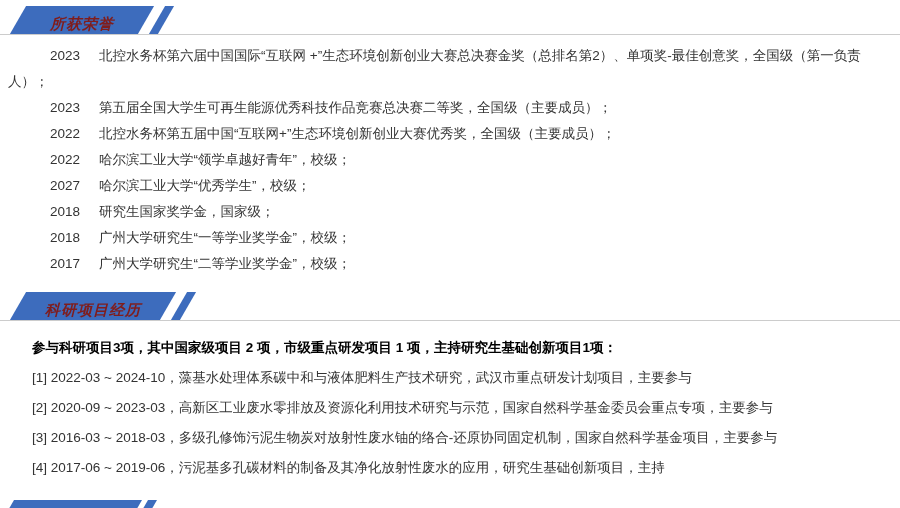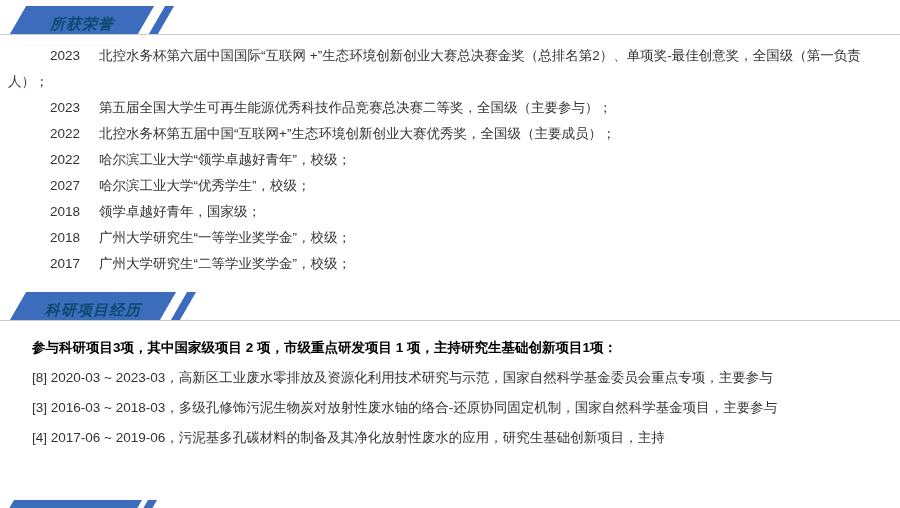--- a/index.html
+++ b/index.html
@@ -23,21 +23,21 @@
     background: #3D6CBD;
     transform: skewX(-30deg);
   }
   .hdr-shape.main1 { left: 18px; width: 128px; }
   .hdr-stripe1   { left: 157px; width: 9px; }
   .hdr-shape.main2 { left: 18px; width: 150px; }
   .hdr-stripe2   { left: 179px; width: 9px; }
   .hdr-label {
     position: absolute; top: 0; height: 36px;
     display: flex; align-items: center; justify-content: center;
-    color: #0c4a6e; font-weight: bold; font-style: italic;
+    color: #7f1d1d; font-weight: bold; font-style: italic;
     font-size: 15px; letter-spacing: 1px;
     white-space: nowrap;
   }
   .hdr-label.l1 { left: 18px; width: 128px; }
   .hdr-label.l2 { left: 18px; width: 150px; }
   .honors { padding: 8px 4px 0 8px; }
   .honor-item {
     margin: 0;
     font-size: 13.5px;
     line-height: 26px;
@@ -77,51 +77,52 @@
   <div class="hdr-shape main1"></div>
   <div class="hdr-shape hdr-stripe1"></div>
   <div class="hdr-label l1">所获荣誉</div>
 </div>
 
 <div class="honors">
   <p class="honor-item">
     <span class="honor-year">2023</span><span>北控水务杯第六届中国国际“互联网 +”生态环境创新创业大赛总决赛金奖（总排名第2）、单项奖-最佳创意奖，全国级（第一负责人）；</span>
   </p>
   <p class="honor-item">
-    <span class="honor-year">2023</span><span>第五届全国大学生可再生能源优秀科技作品竞赛总决赛二等奖，全国级（主要参与）；</span>
+    <span class="honor-year">2023</span><span>第五届全国大学生可再生能源优秀科技作品竞赛总决赛二等奖，全国级（主要成员）；</span>
   </p>
   <p class="honor-item">
     <span class="honor-year">2022</span><span>北控水务杯第五届中国“互联网+”生态环境创新创业大赛优秀奖，全国级（主要成员）；</span>
   </p>
   <p class="honor-item">
     <span class="honor-year">2022</span><span>哈尔滨工业大学“领学卓越好青年”，校级；</span>
   </p>
   <p class="honor-item">
     <span class="honor-year">2027</span><span>哈尔滨工业大学“优秀学生”，校级；</span>
   </p>
   <p class="honor-item">
-    <span class="honor-year">2018</span><span>领学卓越好青年，国家级；</span>
+    <span class="honor-year">2018</span><span>研究生国家奖学金，国家级；</span>
   </p>
   <p class="honor-item">
     <span class="honor-year">2018</span><span>广州大学研究生“一等学业奖学金”，校级；</span>
   </p>
   <p class="honor-item">
     <span class="honor-year">2017</span><span>广州大学研究生“二等学业奖学金”，校级；</span>
   </p>
 </div>
 
 <div class="section-header second">
   <div class="hdr-shape main2"></div>
   <div class="hdr-shape hdr-stripe2"></div>
   <div class="hdr-label l2">科研项目经历</div>
 </div>
 
 <div class="projects">
   <p class="projects-intro">参与科研项目3项，其中国家级项目 2 项，市级重点研发项目 1 项，主持研究生基础创新项目1项：</p>
-  <p class="project-item">[8] 2020-03 ~ 2023-03，高新区工业废水零排放及资源化利用技术研究与示范，国家自然科学基金委员会重点专项，主要参与</p>
+  <p class="project-item">[1] 2022-03 ~ 2024-10，藻基水处理体系碳中和与液体肥料生产技术研究，武汉市重点研发计划项目，主要参与</p>
+  <p class="project-item">[2] 2020-09 ~ 2023-03，高新区工业废水零排放及资源化利用技术研究与示范，国家自然科学基金委员会重点专项，主要参与</p>
   <p class="project-item">[3] 2016-03 ~ 2018-03，多级孔修饰污泥生物炭对放射性废水铀的络合-还原协同固定机制，国家自然科学基金项目，主要参与</p>
   <p class="project-item">[4] 2017-06 ~ 2019-06，污泥基多孔碳材料的制备及其净化放射性废水的应用，研究生基础创新项目，主持</p>
 </div>
 
 <div class="bottom-sliver-wrap">
   <div class="bottom-shape main"></div>
   <div class="bottom-shape stripe"></div>
 </div>
 
 </body></html>

